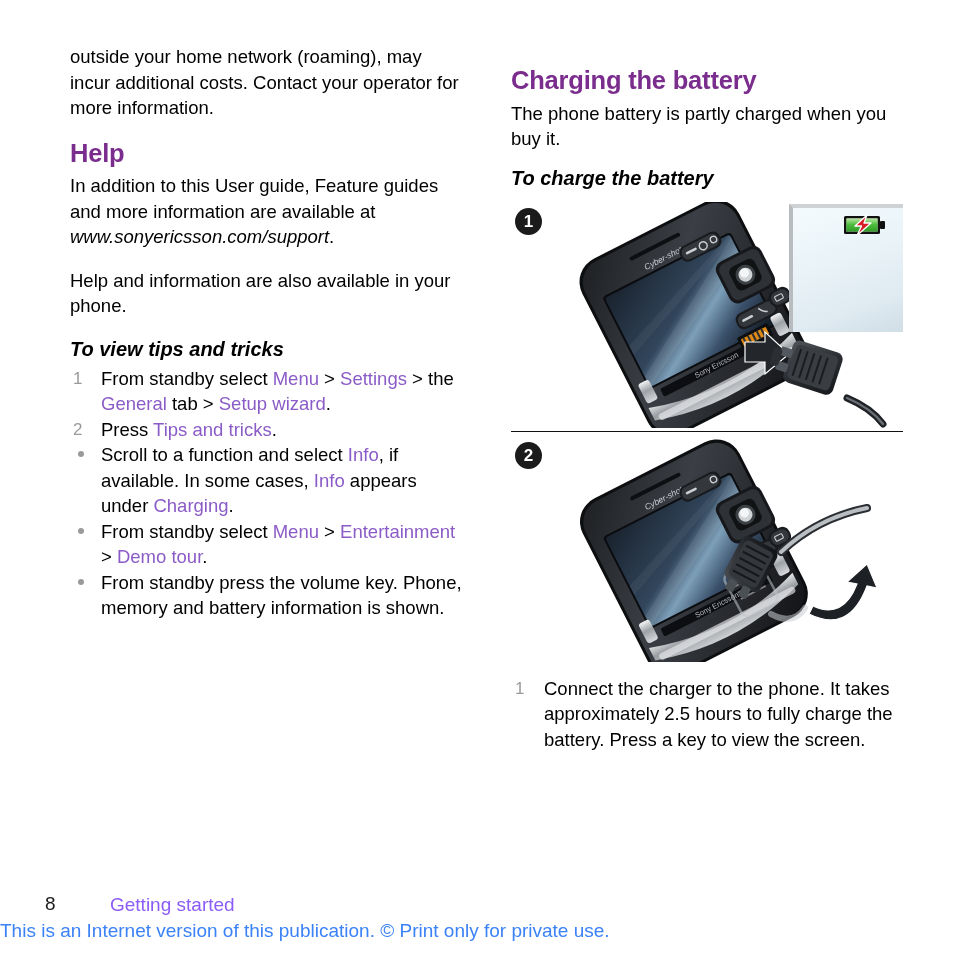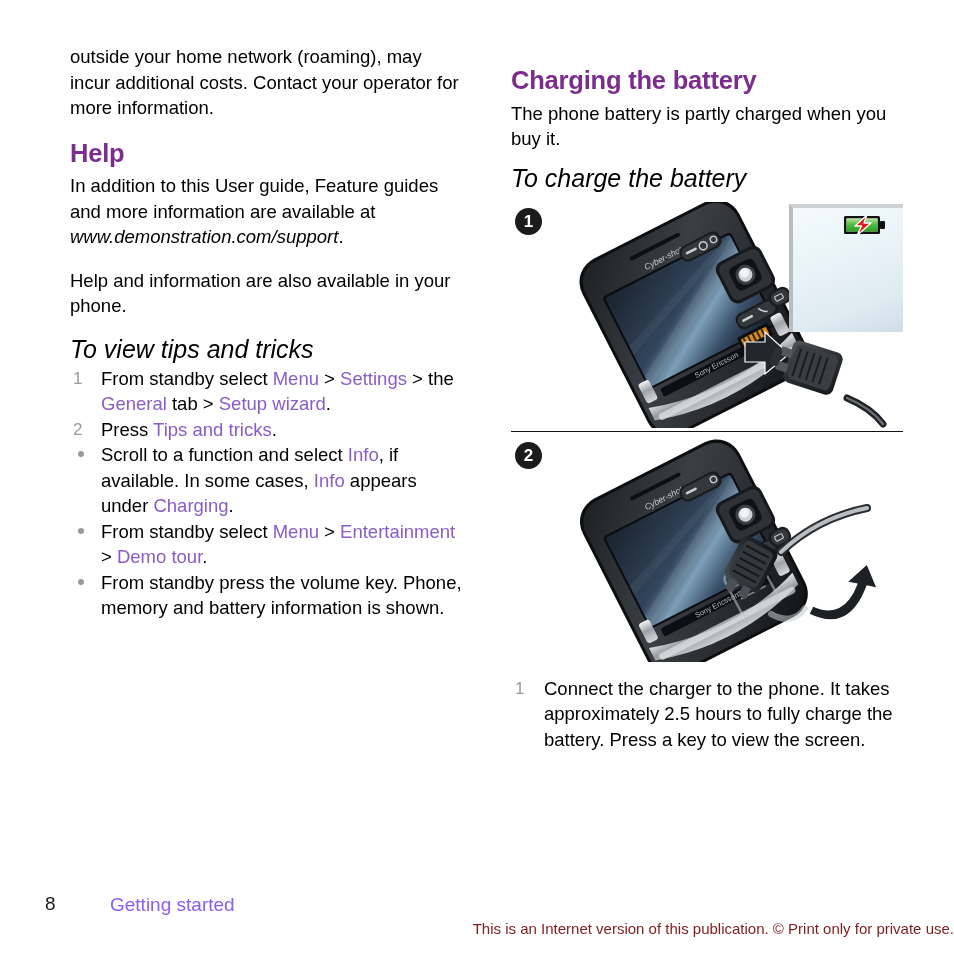--- a/index.html
+++ b/index.html
@@ -39,22 +39,22 @@
 
   p.body {
     font-size: 18.5px;
     line-height: 25.5px;
     margin: 0 0 18px 0;
     color: #000;
   }
   p.body.tight { margin-bottom: 14px; }
 
   h2.proc {
-    font-size: 25px;
-    font-weight: normal;
+    font-size: 20px;
+    font-weight: bold;
     font-style: italic;
     margin: 0 0 5px 0;
     line-height: 24px;
     color: #000;
   }
   h2.proc.gap { margin-top: 24px; }
 
   ol.steps, ul.steps {
     list-style: none;
     margin: 0 0 0 0;
@@ -169,38 +169,38 @@
     left: 110px;
     top: 894px;
     font-size: 19px;
     color: #8b5cf6;
   }
   .footer-disclaimer {
     position: absolute;
     left: 0;
     right: 0;
     top: 920px;
-    text-align: right;
-    font-size: 15px;
-    color: #7f1d1d;
+    text-align: left;
+    font-size: 19px;
+    color: #3b82f6;
   }
 </style>
 </head>
 <body>
 
 <div class="page">
 
   <div class="col col-left">
 
     <p class="body">outside your home network (roaming), may incur additional costs. Contact your operator for more information.</p>
 
     <h1 class="sect">Help</h1>
 
     <p class="body">
-      <span>In addition to this User guide, Feature guides and more information are available at </span><span class="ital">www.demonstration.com/support</span><span>.</span>
+      <span>In addition to this User guide, Feature guides and more information are available at </span><span class="ital">www.sonyericsson.com/support</span><span>.</span>
     </p>
 
     <p class="body">Help and information are also available in your phone.</p>
 
     <h2 class="proc">To view tips and tricks</h2>
     <ol class="steps">
         <li><span class="marker">1</span><span><span>From standby select </span><span class="lnk">Menu</span><span> &gt; </span><span class="lnk">Settings</span><span> &gt; the </span><span class="lnk">General</span><span> tab &gt; </span><span class="lnk">Setup wizard</span><span>.</span></span></li>
         <li><span class="marker">2</span><span><span>Press </span><span class="lnk">Tips and tricks</span><span>.</span></span></li>
       </ol>
 

